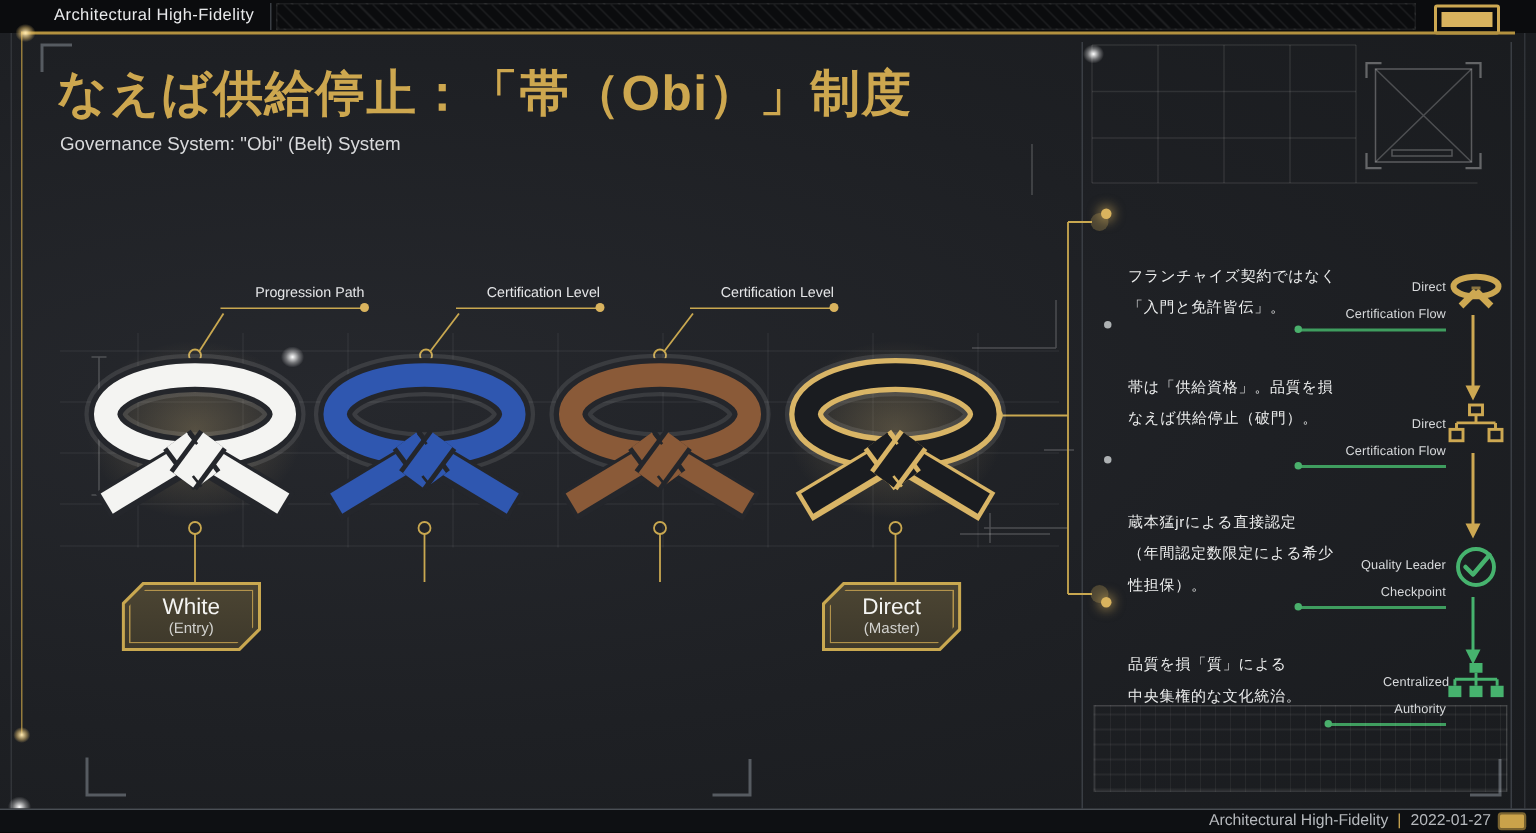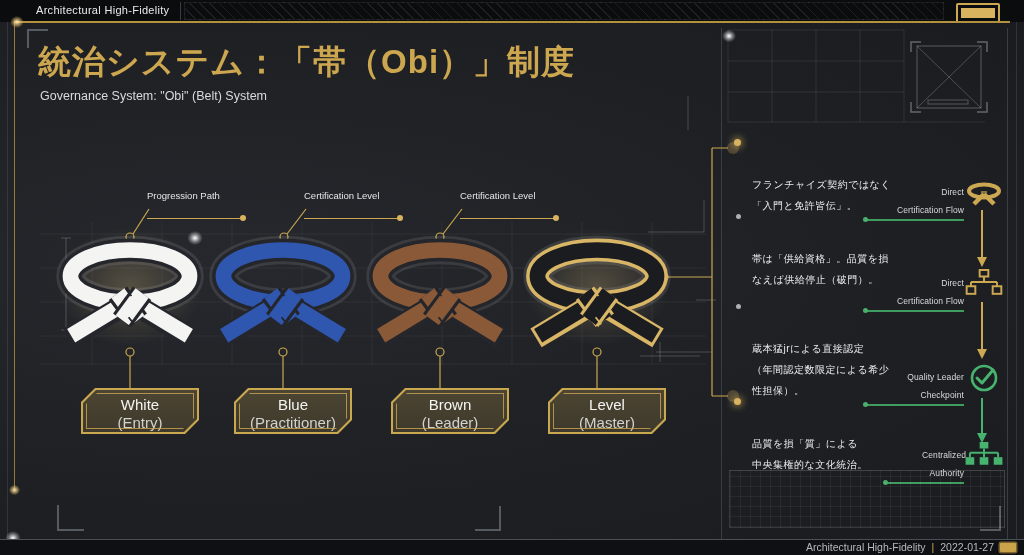--- a/index.html
+++ b/index.html
@@ -23,34 +23,34 @@
   .sb-border-l{position:absolute;left:721px;top:28px;width:1px;height:512px;background:#3a3e44;}
   .sb-border-r{position:absolute;left:1007px;top:28px;width:1px;height:512px;background:#3a3e44;}
   
   .title{position:absolute;left:38px;top:40px;font-size:33px;font-weight:bold;color:#cda74f;letter-spacing:1px;}
   .subtitle{position:absolute;left:40px;top:89px;font-size:12.5px;color:#d9dadc;}
   
   .belt-card{position:absolute;top:232px;width:156px;height:215px;}
   .belt-svg{position:absolute;left:0;top:0;width:156px;height:121px;overflow:visible;}
   .belt-glow{position:absolute;left:-22px;top:-28px;width:200px;height:165px;border-radius:50%;
     background:radial-gradient(closest-side, rgba(226,196,130,.26), rgba(226,196,130,0) 72%);}
-  .plate{position:absolute;left:29px;top:156px;width:118px;height:46px;background:#c9a850;
+  .plate{position:absolute;left:29px;top:156px;width:93px;height:46px;background:#c9a850;
     clip-path:polygon(14px 0,100% 0,100% calc(100% - 14px),calc(100% - 14px) 100%,0 100%,0 14px);}
   .plate-in{position:absolute;left:2px;top:2px;right:2px;bottom:2px;
     clip-path:polygon(13px 0,100% 0,100% calc(100% - 13px),calc(100% - 13px) 100%,0 100%,0 13px);
     background:linear-gradient(180deg,#4c4533 0%,#3e392b 100%);text-align:center;}
   .plate-ring{position:absolute;left:5px;top:5px;right:5px;bottom:5px;border:1px solid rgba(205,168,82,.8);
     clip-path:polygon(11px 0,100% 0,100% calc(100% - 11px),calc(100% - 11px) 100%,0 100%,0 11px);}
   .plate-name{margin-top:6px;font-size:15px;color:#f4f4f2;}
-  .plate-sub{font-size:15px;color:#d2d2cf;margin-top:1px;}
+  .plate-sub{font-size:10px;color:#d2d2cf;margin-top:1px;}
   .plate-spark{position:absolute;left:-4px;top:-5px;width:16px;height:14px;
     background:radial-gradient(closest-side, rgba(255,235,180,.95), rgba(230,190,110,.35) 55%, transparent 75%);}
   
-  .callout{position:absolute;top:190px;width:96px;text-align:left;font-size:9.5px;color:#e4e5e7;
-    padding-bottom:17px;border-bottom:1px solid #c9a850;}
+  .callout{position:absolute;top:190px;width:96px;text-align:right;font-size:9.5px;color:#e4e5e7;
+    padding-bottom:4px;border-bottom:1px solid #c9a850;}
   .callout-dot{position:absolute;right:-3px;bottom:-3px;width:6px;height:6px;border-radius:50%;background:#d9b35e;}
   
   .bullet{position:absolute;left:734px;width:248px;padding-left:18px;box-sizing:border-box;
     font-size:10px;line-height:21px;color:#eceded;white-space:pre-line;letter-spacing:.5px;}
   .dot{position:absolute;border-radius:50%;}
   .dot-gold{left:0;top:7px;width:7px;height:7px;background:#d9b35e;box-shadow:0 0 7px 2px rgba(217,179,94,.55);}
   .dot-plain{left:2px;top:8px;width:5px;height:5px;background:#c7cacd;opacity:.85;}
   
   .flow{position:absolute;right:60px;width:100px;text-align:right;}
   .flow-label{font-size:8.5px;color:#d8dadc;letter-spacing:.1px;margin-left:38px;}
@@ -167,21 +167,21 @@
           <path d="M93,86 L121,124" style="stroke:var(--o)" stroke-width="32"></path>
           <path d="M93,86 L121,124" style="stroke:var(--c)" stroke-width="23"></path>
           <path d="M127,86 L99,124" style="stroke:var(--o)" stroke-width="32"></path>
           <path d="M127,86 L99,124" style="stroke:var(--c)" stroke-width="23"></path>
           <path d="M104,80 L112,90 M116,130 L108,120" style="stroke:var(--o)" stroke-width="2.5"></path>
         </g>
       </symbol>
     </defs>
   </svg>
 
-  <div class="title">統治システム：「帯（Obi）」制度</div>
+  <div class="title">なえば供給停止：「帯（Obi）」制度</div>
   <div class="subtitle">Governance System: "Obi" (Belt) System</div>
 
   <div class="callout" style="left:147px">
     <span>Progression Path</span>
     <span class="callout-dot"></span>
   </div>
   <div class="callout" style="left:304px">
     <span>Certification Level</span>
     <span class="callout-dot"></span>
   </div>
@@ -201,50 +201,34 @@
       <div class="plate-sub">(Entry)</div>
         </div>
       <div class="plate-ring"></div>
       <span class="plate-spark"></span>
     </div>
   </div>
   <div class="belt-card" style="left: 205px; --c: #2f57b0; --o: #24262b;">
     <svg class="belt-svg" viewBox="0 0 220 170">
         <use href="#belt-sym"></use>
       </svg>
-    <div class="plate">
-      <div class="plate-in">
-          <div class="plate-name">Blue</div>
-      <div class="plate-sub">(Practitioner)</div>
-        </div>
-      <div class="plate-ring"></div>
-      <span class="plate-spark"></span>
-    </div>
   </div>
   <div class="belt-card" style="left: 362px; --c: #8a5a38; --o: #24262b;">
     <svg class="belt-svg" viewBox="0 0 220 170">
         <use href="#belt-sym"></use>
       </svg>
-    <div class="plate">
-      <div class="plate-in">
-          <div class="plate-name">Brown</div>
-      <div class="plate-sub">(Leader)</div>
-        </div>
-      <div class="plate-ring"></div>
-      <span class="plate-spark"></span>
-    </div>
   </div>
   <div class="belt-card" style="left: 519px; --c: #1a1c20; --o: #d9b566;">
     <div class="belt-glow"></div>
     <svg class="belt-svg" viewBox="0 0 220 170">
         <use href="#belt-sym"></use>
       </svg>
     <div class="plate">
       <div class="plate-in">
-          <div class="plate-name">Level</div>
+          <div class="plate-name">Direct</div>
       <div class="plate-sub">(Master)</div>
         </div>
       <div class="plate-ring"></div>
       <span class="plate-spark"></span>
     </div>
   </div>
 
   <div class="bullet" style="top:132px">
     <span class="dot dot-gold"></span>
     <span>フランチャイズ契約ではなく

